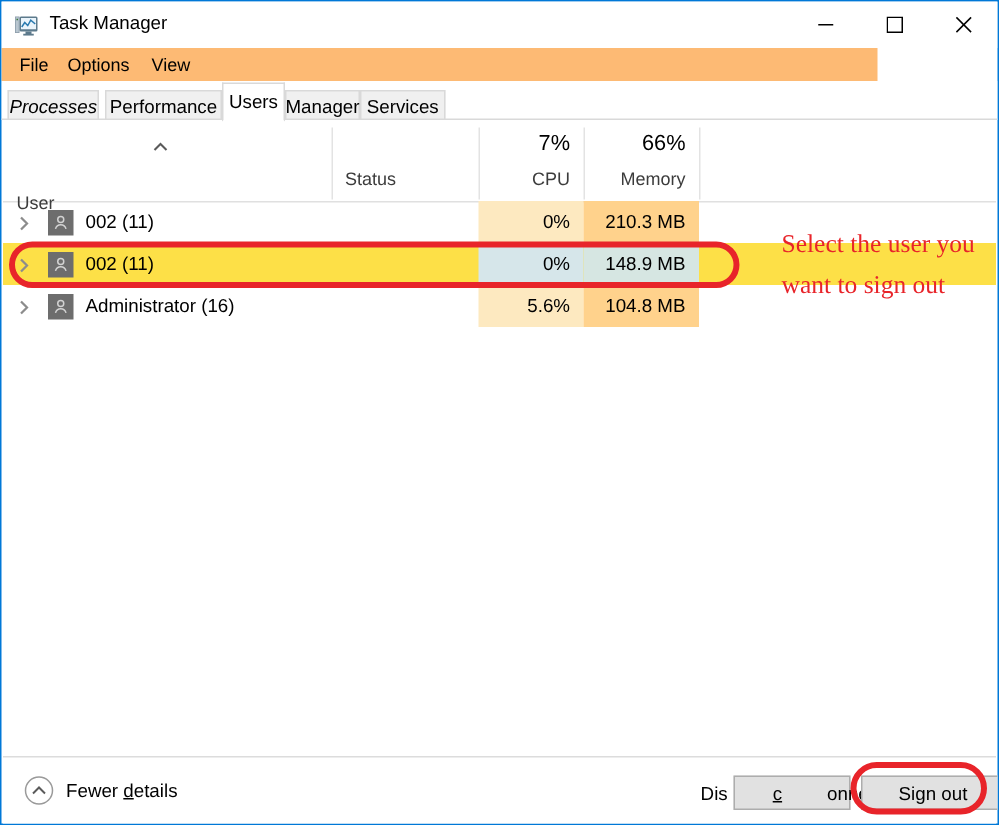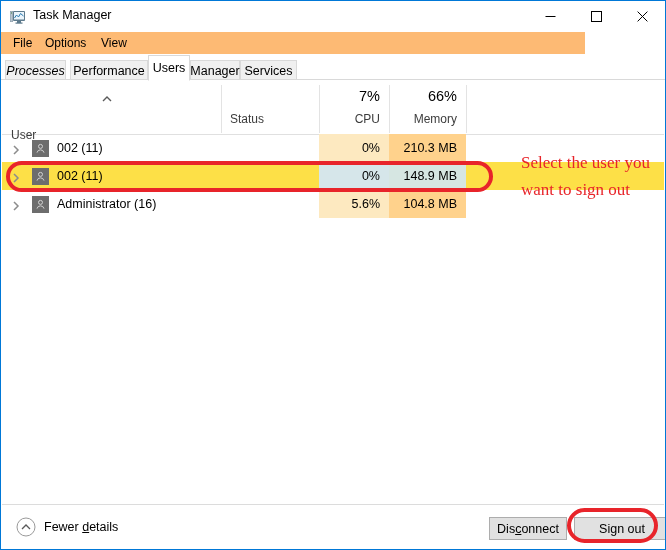--- a/index.html
+++ b/index.html
@@ -251,21 +251,21 @@
     background: #e1e1e1;
     border: 1px solid #adadad;
     font-size: 12.5px;
     color: #000000;
     display: flex;
     align-items: center;
     justify-content: center;
     white-space: nowrap;
     font-family: "Liberation Sans", sans-serif;
   }
-  #btn-disconnect { left: 487px; width: 78px; }
+  #btn-disconnect { left: 487px; width: 78px; gap: 30px; }
   #btn-signout    { left: 572px; width: 96px; }
 
   
   #annotation-text {
     position: absolute;
     left: 520px; top: 148px;
     width: 160px;
     font-size: 17px;
     line-height: 27px;
     color: #e8242a;

